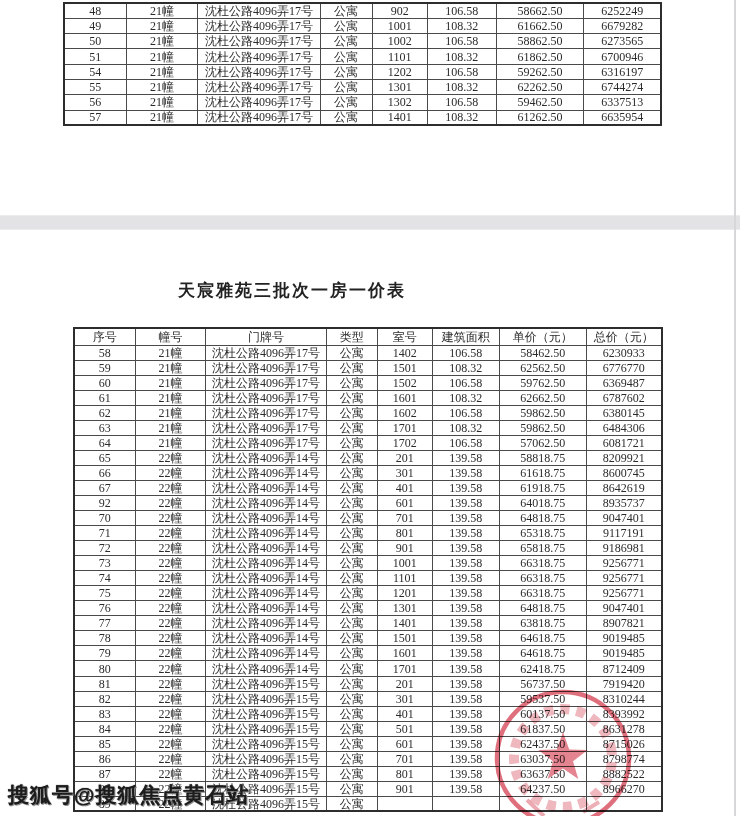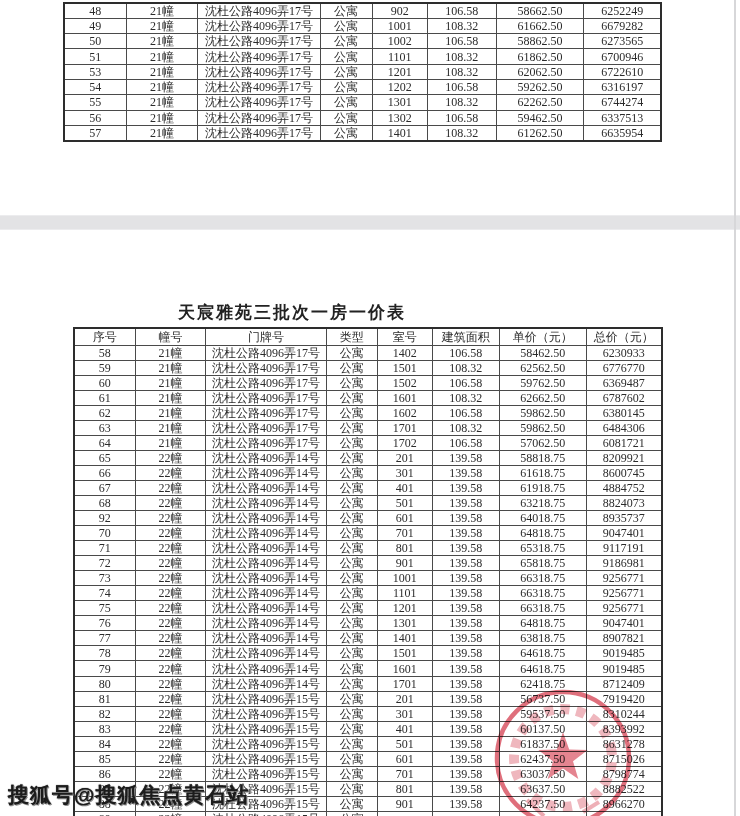--- a/index.html
+++ b/index.html
@@ -28,21 +28,21 @@
   .t2{left:73px;top:99px;width:590px;}
   .t2 thead tr{height:17px;}
   .t2 tbody tr{height:15.05px;}
   .t2 th{font-size:12.5px;}
 
   col.c-serial{width:10.4%;} col.c-bldg{width:12.0%;} col.c-addr{width:20.5%;}
   col.c-type{width:8.7%;}  col.c-room{width:9.3%;}  col.c-area{width:11.5%;}
   col.c-unit{width:14.7%;} col.c-total{width:12.9%;}
 
   .doc-title{
-    position:absolute;left:0;top:73px;width:584px;margin:0;text-align:center;
+    position:absolute;left:0;top:51px;width:584px;margin:0;text-align:center;
     font-size:17px;font-weight:bold;letter-spacing:2px;color:#222;
   }
   .stamp{
     position:absolute;left:487px;top:456px;width:152px;height:152px;
     mix-blend-mode:multiply;opacity:0.82;pointer-events:none;
   }
   .watermark{
     position:absolute;left:8px;top:781px;z-index:6;
     font-family:"Liberation Sans","DejaVu Sans",sans-serif;
     font-weight:bold;font-size:21px;letter-spacing:1px;color:#1c1c1c;
@@ -100,30 +100,20 @@
           </tr>
           <tr>
             <td>51</td>
             <td>21幢</td>
             <td>沈杜公路4096弄17号</td>
             <td>公寓</td>
             <td>1101</td>
             <td>108.32</td>
             <td>61862.50</td>
             <td>6700946</td>
-          </tr>
-          <tr>
-            <td>53</td>
-            <td>21幢</td>
-            <td>沈杜公路4096弄17号</td>
-            <td>公寓</td>
-            <td>1201</td>
-            <td>108.32</td>
-            <td>62062.50</td>
-            <td>6722610</td>
           </tr>
           <tr>
             <td>54</td>
             <td>21幢</td>
             <td>沈杜公路4096弄17号</td>
             <td>公寓</td>
             <td>1202</td>
             <td>106.58</td>
             <td>59262.50</td>
             <td>6316197</td>
@@ -282,31 +272,21 @@
             <td>8600745</td>
           </tr>
           <tr>
             <td>67</td>
             <td>22幢</td>
             <td>沈杜公路4096弄14号</td>
             <td>公寓</td>
             <td>401</td>
             <td>139.58</td>
             <td>61918.75</td>
-            <td>4884752</td>
-          </tr>
-          <tr>
-            <td>68</td>
-            <td>22幢</td>
-            <td>沈杜公路4096弄14号</td>
-            <td>公寓</td>
-            <td>501</td>
-            <td>139.58</td>
-            <td>63218.75</td>
-            <td>8824073</td>
+            <td>8642619</td>
           </tr>
           <tr>
             <td>92</td>
             <td>22幢</td>
             <td>沈杜公路4096弄14号</td>
             <td>公寓</td>
             <td>601</td>
             <td>139.58</td>
             <td>64018.75</td>
             <td>8935737</td>

